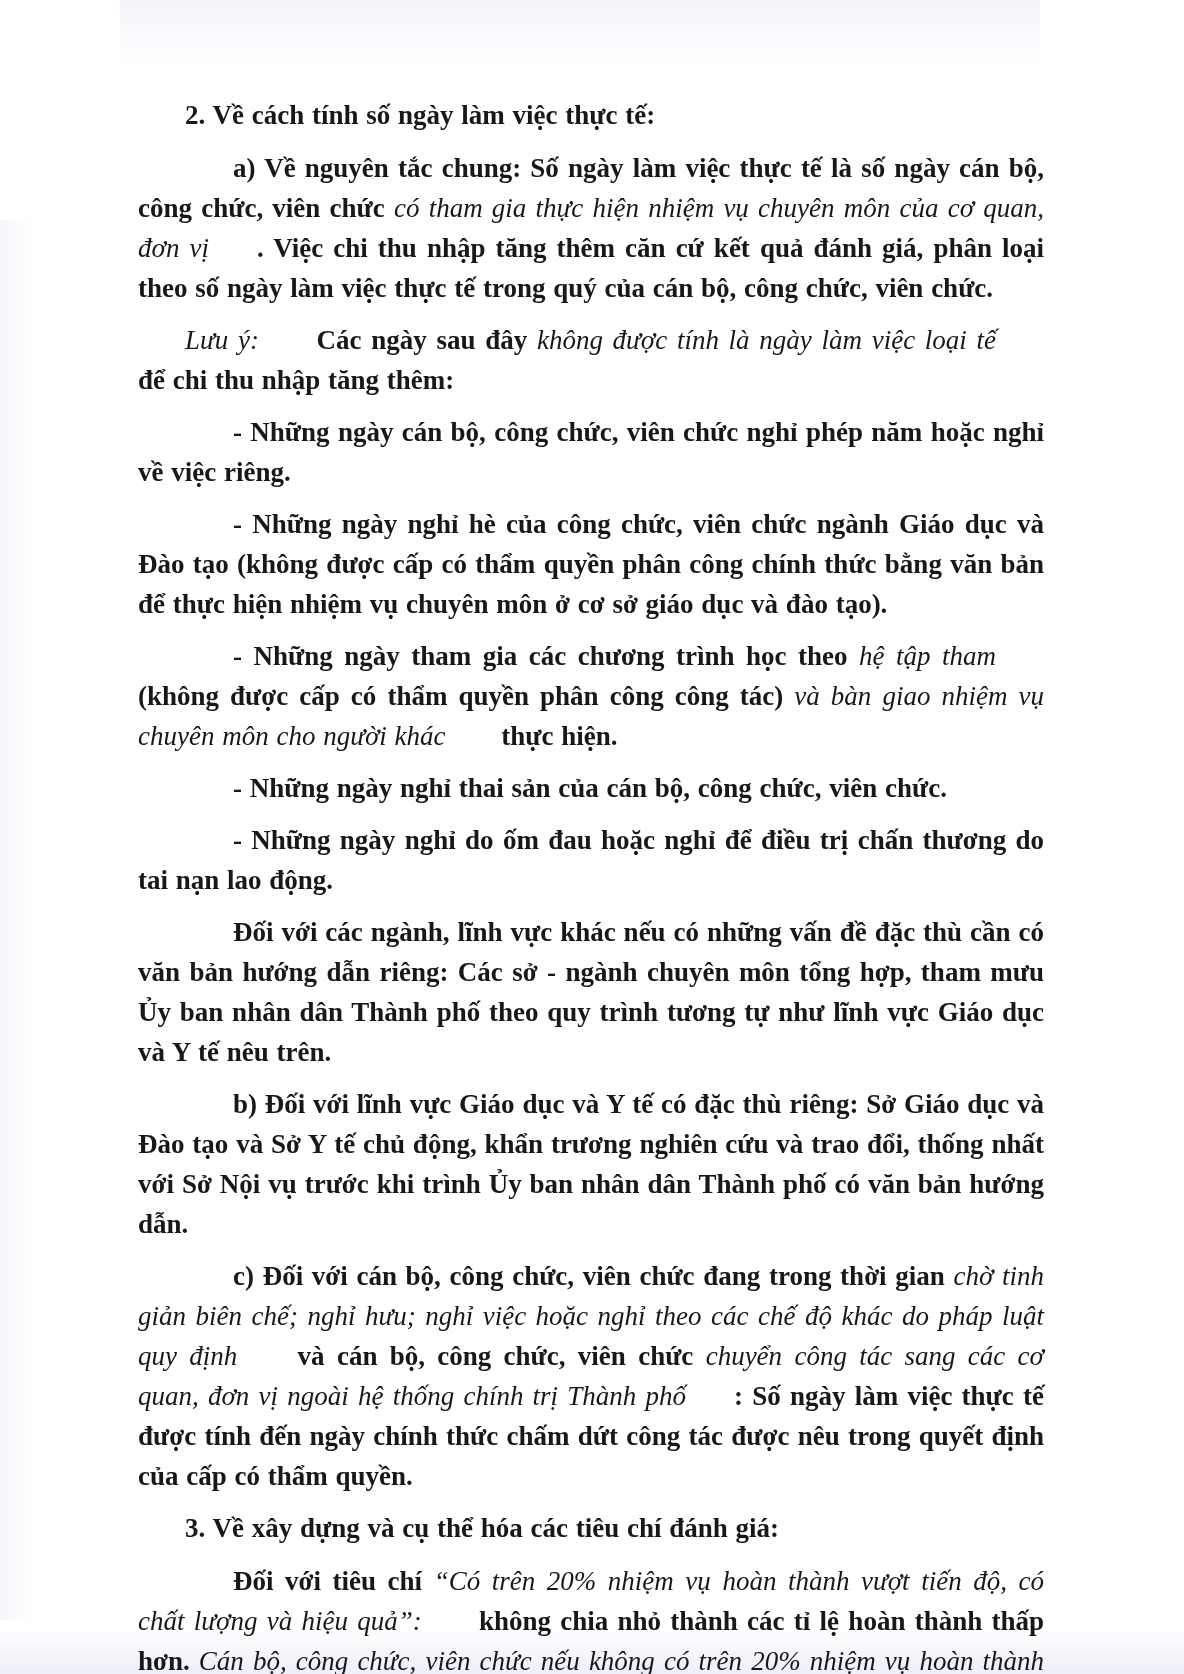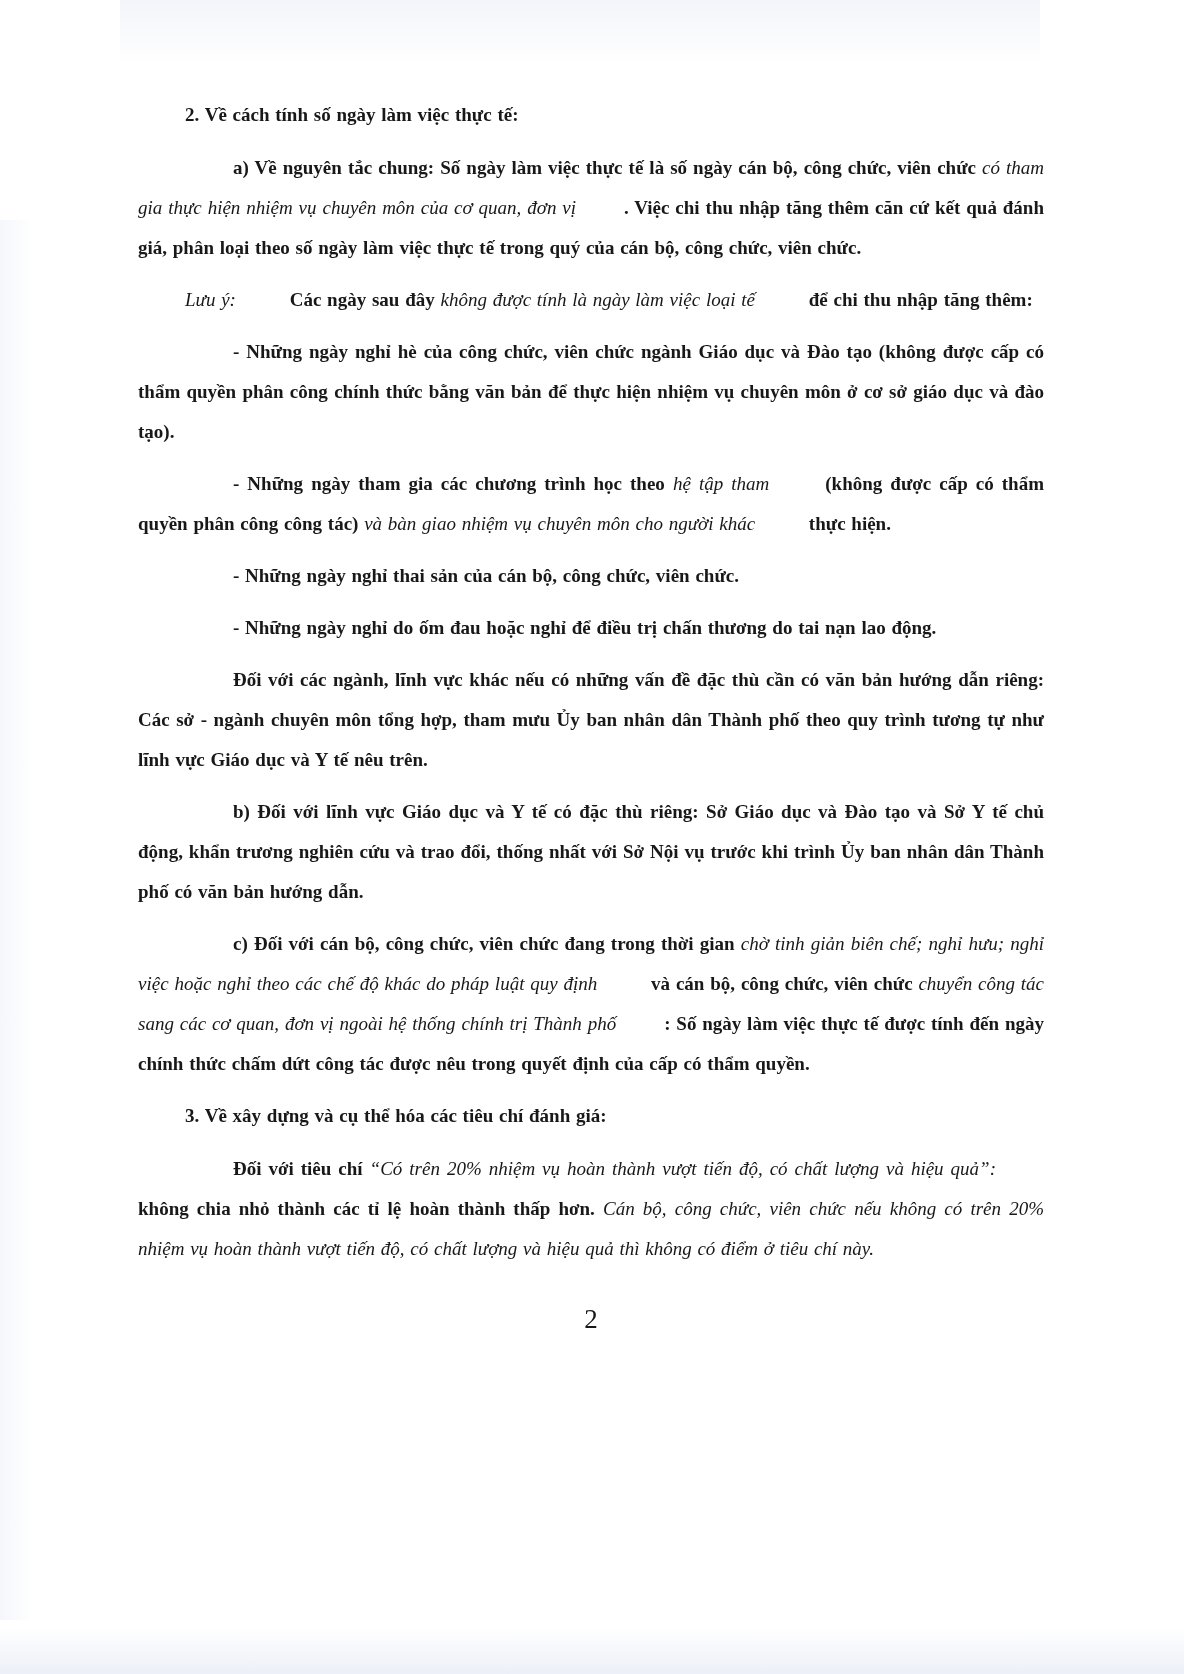--- a/index.html
+++ b/index.html
@@ -33,21 +33,21 @@
     background: linear-gradient(90deg, rgba(222,228,242,0.30), rgba(222,228,242,0.0));
     pointer-events: none;
   }
   .doc {
     position: absolute;
     left: 138px;
     top: 90px;
     width: 906px;
   }
   .para {
-    font-size: 19px;
+    font-size: 27px;
     line-height: 40px;
     text-align: justify;
     text-indent: 47px;
     margin-bottom: 12px;
     word-spacing: 1px;
   }
   .para.heading {
     font-weight: bold;
     text-align: left;
     margin-top: 5px;
@@ -70,20 +70,21 @@
 <div class="page">
   <div class="noise-top"></div>
   <div class="noise-left"></div>
   <div class="noise-bottom"></div>
 
   <div class="doc" id="doc-body">
 
   <p class="para heading"><span class="r-b">2. Về cách tính số ngày làm việc thực tế:</span></p>
       <p class="para"><span class="r-n">a) Về nguyên tắc chung: Số ngày làm việc thực tế là số ngày cán bộ, công chức, viên chức </span><span class="r-i">có tham gia thực hiện nhiệm vụ chuyên môn của cơ quan, đơn vị</span><span class="r-n">. Việc chi thu nhập tăng thêm căn cứ kết quả đánh giá, phân loại theo số ngày làm việc thực tế trong quý của cán bộ, công chức, viên chức.</span></p>
       <p class="para"><span class="r-bi">Lưu ý:</span><span class="r-n"> Các ngày sau đây </span><span class="r-bi">không được tính là ngày làm việc loại tế</span><span class="r-n"> để chi thu nhập tăng thêm:</span></p>
+      <p class="para"><span class="r-n">- Những ngày cán bộ, công chức, viên chức nghỉ phép năm hoặc nghỉ về việc riêng.</span></p>
       <p class="para"><span class="r-n">- Những ngày nghỉ hè của công chức, viên chức ngành Giáo dục và Đào tạo (không được cấp có thẩm quyền phân công chính thức bằng văn bản để thực hiện nhiệm vụ chuyên môn ở cơ sở giáo dục và đào tạo).</span></p>
       <p class="para"><span class="r-n">- Những ngày tham gia các chương trình học theo </span><span class="r-bi">hệ tập tham</span><span class="r-n"> (không được cấp có thẩm quyền phân công công tác) </span><span class="r-bi">và bàn giao nhiệm vụ chuyên môn cho người khác</span><span class="r-n"> thực hiện.</span></p>
       <p class="para"><span class="r-n">- Những ngày nghỉ thai sản của cán bộ, công chức, viên chức.</span></p>
       <p class="para"><span class="r-n">- Những ngày nghỉ do ốm đau hoặc nghỉ để điều trị chấn thương do tai nạn lao động.</span></p>
       <p class="para"><span class="r-n">Đối với các ngành, lĩnh vực khác nếu có những vấn đề đặc thù cần có văn bản hướng dẫn riêng: Các sở - ngành chuyên môn tổng hợp, tham mưu Ủy ban nhân dân Thành phố theo quy trình tương tự như lĩnh vực Giáo dục và Y tế nêu trên.</span></p>
       <p class="para"><span class="r-n">b) Đối với lĩnh vực Giáo dục và Y tế có đặc thù riêng: Sở Giáo dục và Đào tạo và Sở Y tế chủ động, khẩn trương nghiên cứu và trao đổi, thống nhất với Sở Nội vụ trước khi trình Ủy ban nhân dân Thành phố có văn bản hướng dẫn.</span></p>
       <p class="para"><span class="r-n">c) Đối với cán bộ, công chức, viên chức đang trong thời gian </span><span class="r-i">chờ tinh giản biên chế; nghỉ hưu; nghỉ việc hoặc nghỉ theo các chế độ khác do pháp luật quy định</span><span class="r-n"> và cán bộ, công chức, viên chức </span><span class="r-i">chuyển công tác sang các cơ quan, đơn vị ngoài hệ thống chính trị Thành phố</span><span class="r-n">: Số ngày làm việc thực tế được tính đến ngày chính thức chấm dứt công tác được nêu trong quyết định của cấp có thẩm quyền.</span></p>
       <p class="para heading"><span class="r-b">3. Về xây dựng và cụ thể hóa các tiêu chí đánh giá:</span></p>
       <p class="para"><span class="r-n">Đối với tiêu chí </span><span class="r-i">“Có trên 20% nhiệm vụ hoàn thành vượt tiến độ, có chất lượng và hiệu quả”:</span><span class="r-n"> không chia nhỏ thành các tỉ lệ hoàn thành thấp hơn. </span><span class="r-i">Cán bộ, công chức, viên chức </span><span class="r-bi">nếu không có trên 20% nhiệm vụ hoàn thành vượt tiến độ, có chất lượng và hiệu quả thì không có điểm</span><span class="r-i"> ở tiêu chí này.</span></p>
       <div class="page-number">2</div>

